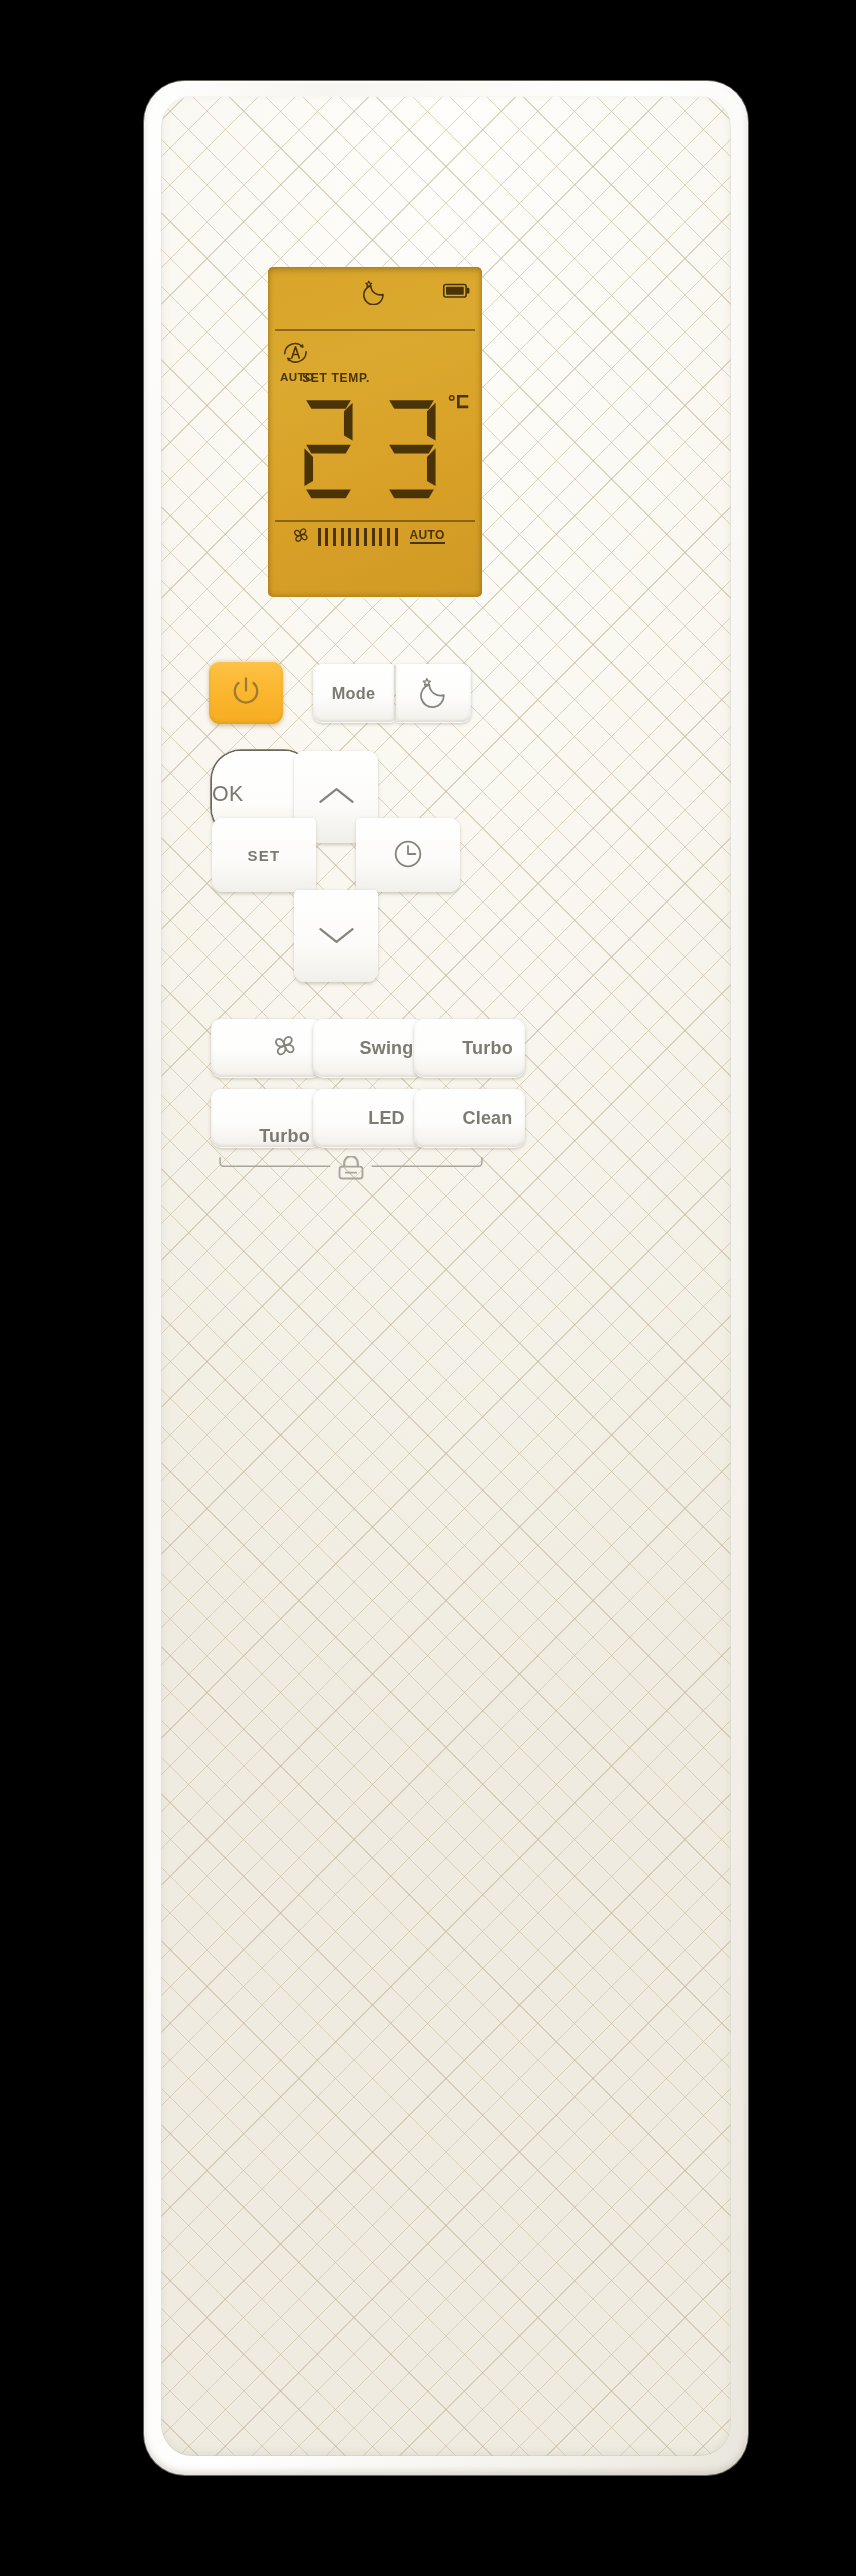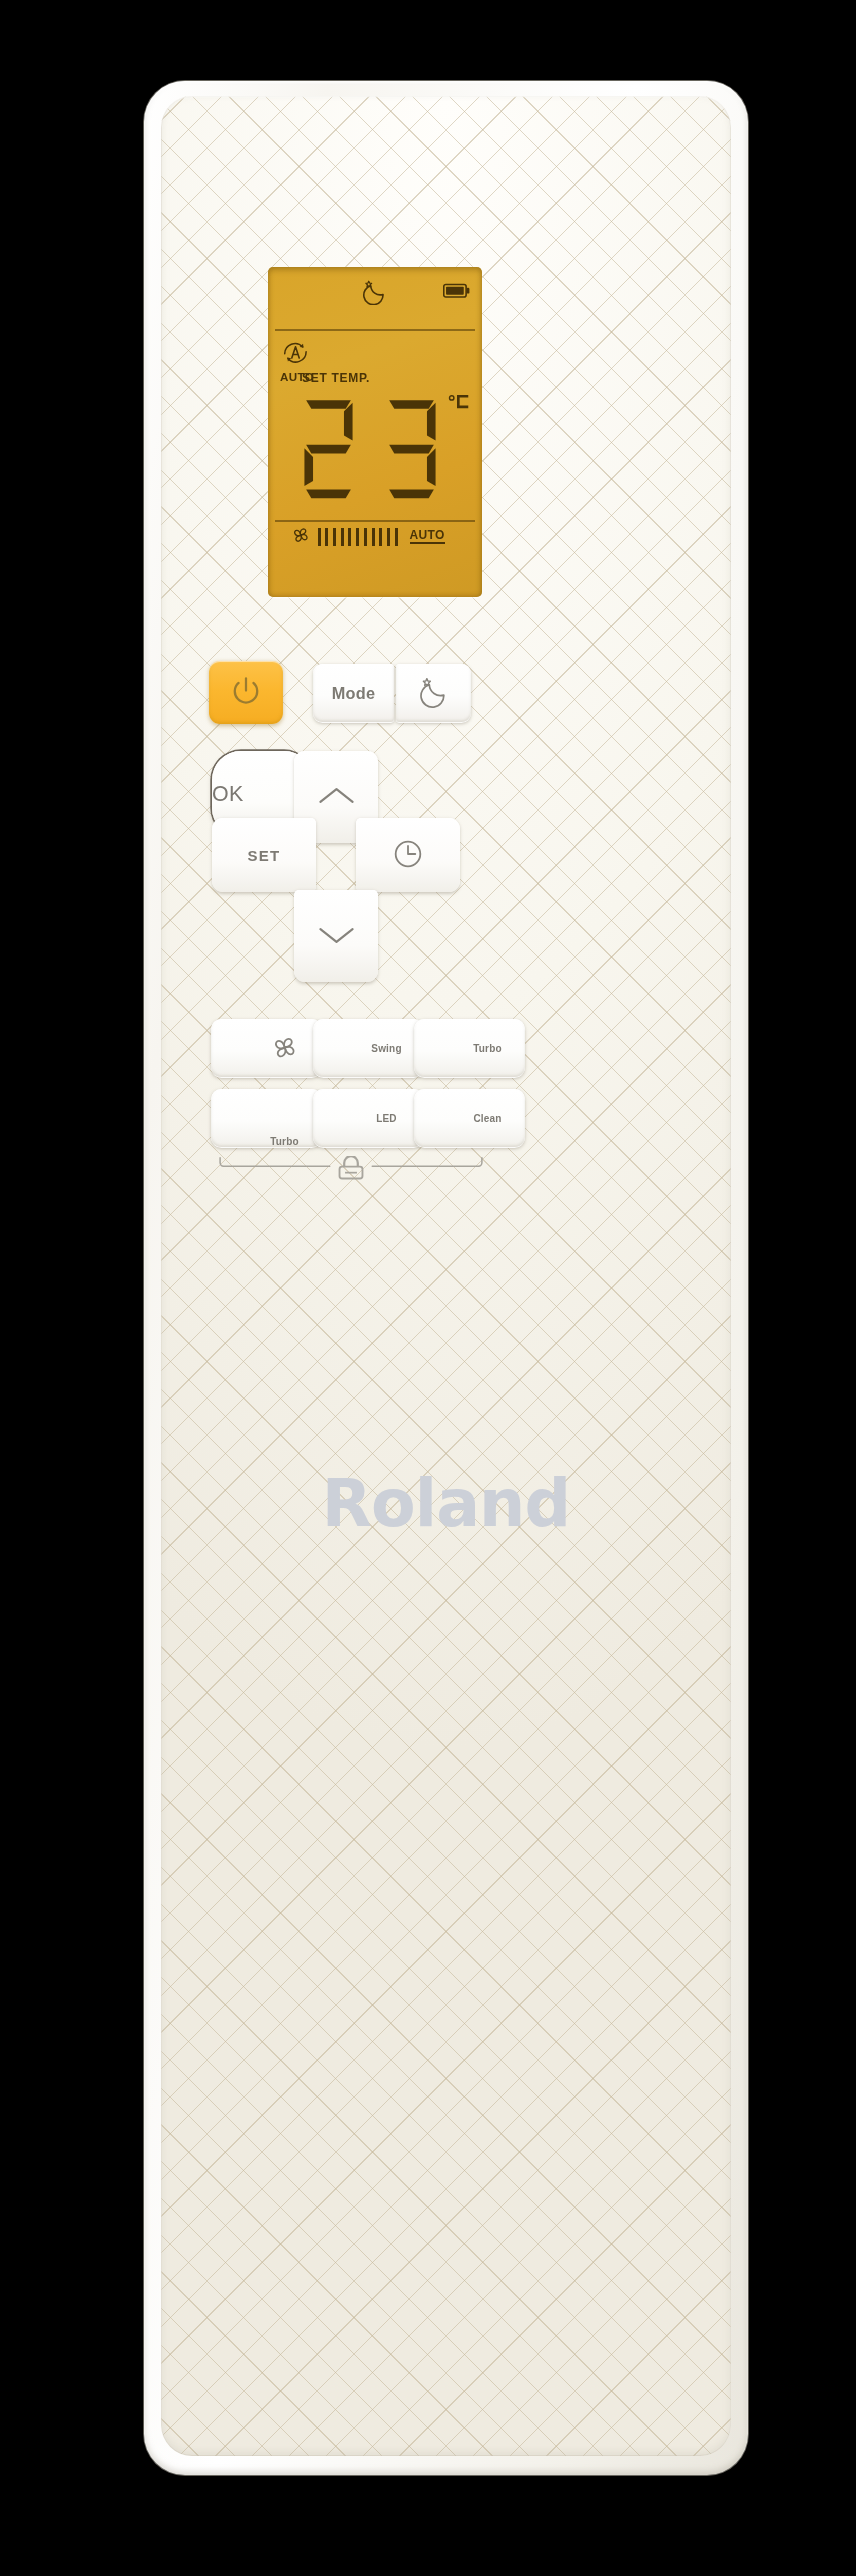--- a/index.html
+++ b/index.html
@@ -93,21 +93,21 @@
   #dp-up{left:82px;top:0;width:84px;height:92px;border-radius:11px 11px 5.1px 5.1px;}
   #dp-down{left:82px;top:139px;width:84px;height:92px;border-radius:5.1px 5.1px 11px 11px;}
   #dp-set{left:0;top:67px;width:104px;height:74px;border-radius:11px 5.1px 5.1px 11px;font-size:15px;font-weight:600;letter-spacing:1.2px;}
   #dp-timer{left:144px;top:67px;width:104px;height:74px;border-radius:5.1px 11px 11px 5.1px;}
   #dp-ok{left:74px;top:60px;width:101px;height:86px;border-radius:29px;
     background:linear-gradient(180deg,#ffffff 0%,#fdfdfb 60%,#f0eee8 100%);
     box-shadow:0 0 0 1.7px #6e675c, 0 2.6px 5.1px rgba(110,100,85,.40), inset 0 0.9px 1.7px rgba(255,255,255,.95);
     display:flex;align-items:center;justify-content:flex-start;color:#7b7872;font-size:21.4px;font-weight:500;letter-spacing:0.4px;z-index:3;}
 
   
-  .gbtn{width:75px;height:58px;border-radius:10.3px;font-size:10px;padding-left:36px;}
+  .gbtn{width:75px;height:58px;border-radius:10.3px;font-size:18px;padding-left:36px;}
   #g-fan  {left:50px;  top:923px;}
   #g-swing{left:152px; top:923px;}
   #g-fresh{left:253px; top:923px;}
   #g-turbo{left:50px;  top:993px;align-items:flex-end;}
   #g-led  {left:152px; top:993px;}
   #g-clean{left:253px; top:993px;}
 
   #lock-group{position:absolute;left:53px;top:1060px;width:274px;height:34px;}
 
   
@@ -301,17 +301,16 @@
         <path d="M6 2v6a4 4 0 0 0 4 4h125" fill="none" stroke="#a8a59d" stroke-width="1.8" stroke-linecap="round"></path>
         <path d="M314 2v6a4 4 0 0 1-4 4H185" fill="none" stroke="#a8a59d" stroke-width="1.8" stroke-linecap="round"></path>
         <g>
           <path d="M152 12.5V8.2a8 8 0 0 1 16 0v4.3" fill="none" stroke="#a8a59d" stroke-width="2.6"></path>
           <rect x="146.5" y="12.5" width="27" height="14" rx="3" fill="none" stroke="#a8a59d" stroke-width="2.2"></rect>
           <line x1="153" y1="19.6" x2="167" y2="19.6" stroke="#a8a59d" stroke-width="2"></line>
         </g>
       </svg>
     </div>
 
-    <div id="brand">Roland</div>
 
   </div>
 </div>
 
 
 </body></html>

